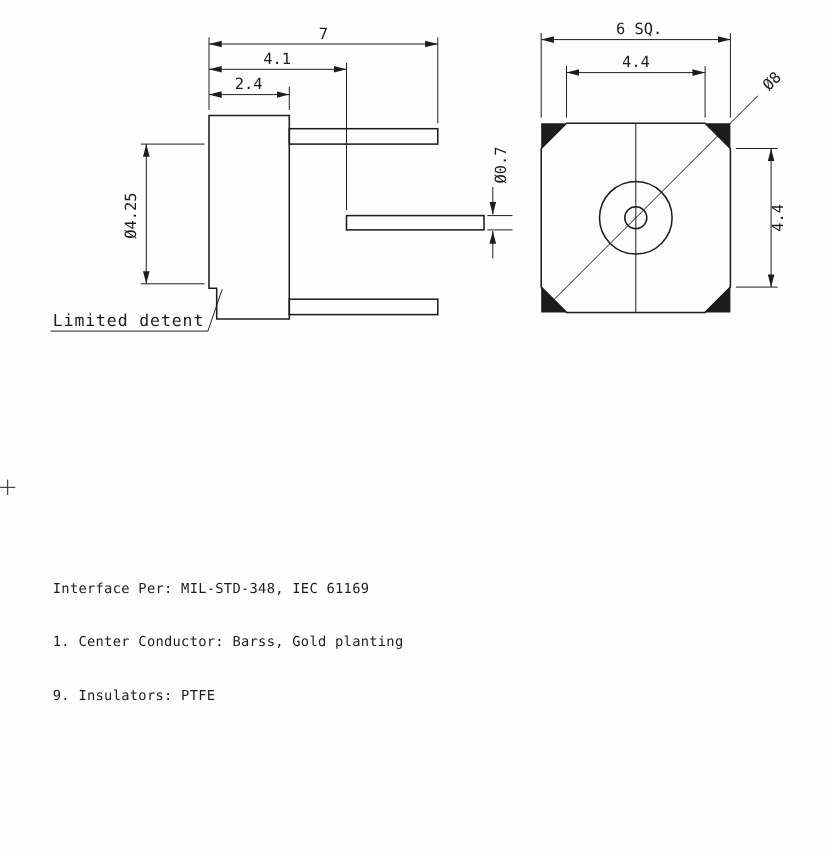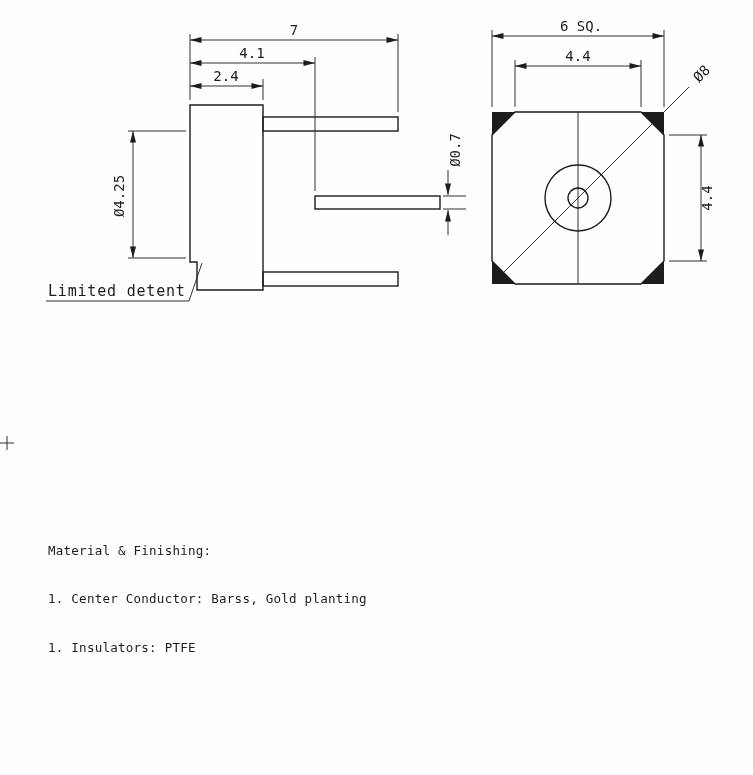--- a/index.html
+++ b/index.html
@@ -122,23 +122,23 @@
       <text class="dt" text-anchor="middle" transform="translate(705,77) rotate(-45)">Ø8</text>
     </g>
 
     <g>
       <line class="tl" x1="0" y1="443" x2="14" y2="443"></line>
       <line class="tl" x1="7" y1="436" x2="7" y2="450"></line>
     </g>
   </svg>
 
   <div class="notes">
-    <div class="gap1">Material &amp; Finishing:</div>
+    <div>Interface Per: MIL-STD-348, IEC 61169</div>
     <div>1. Center Conductor: Barss, Gold planting</div>
-    <div>1. Insulators: PTFE</div>
+    <div>9. Insulators: PTFE</div>
     
     
     
     
     
     
     
     
     
   </div>

